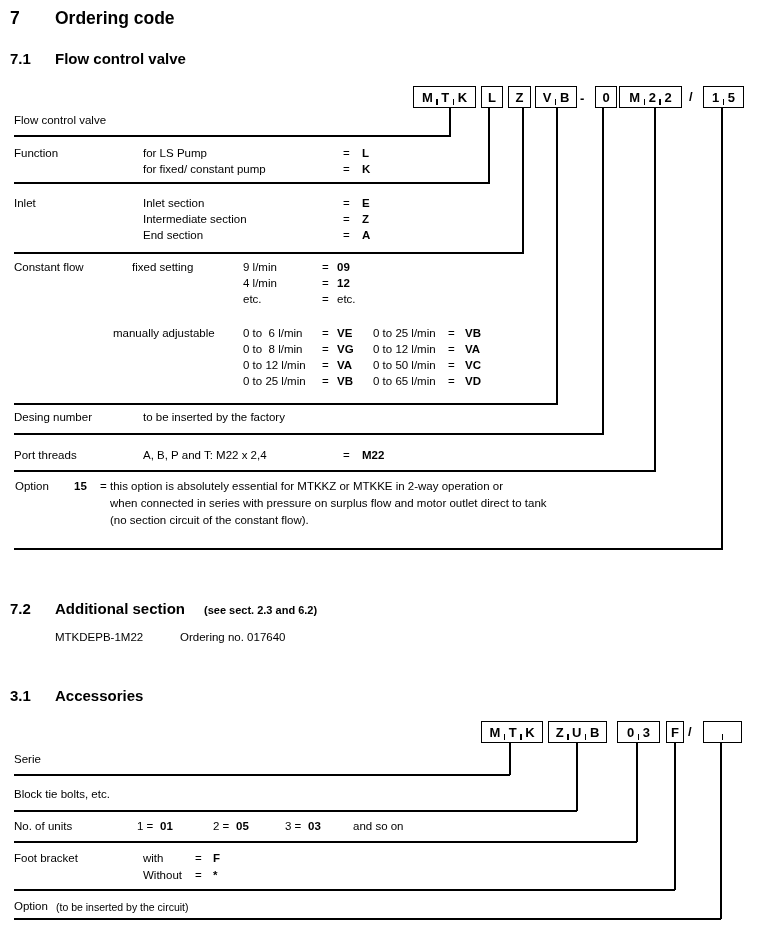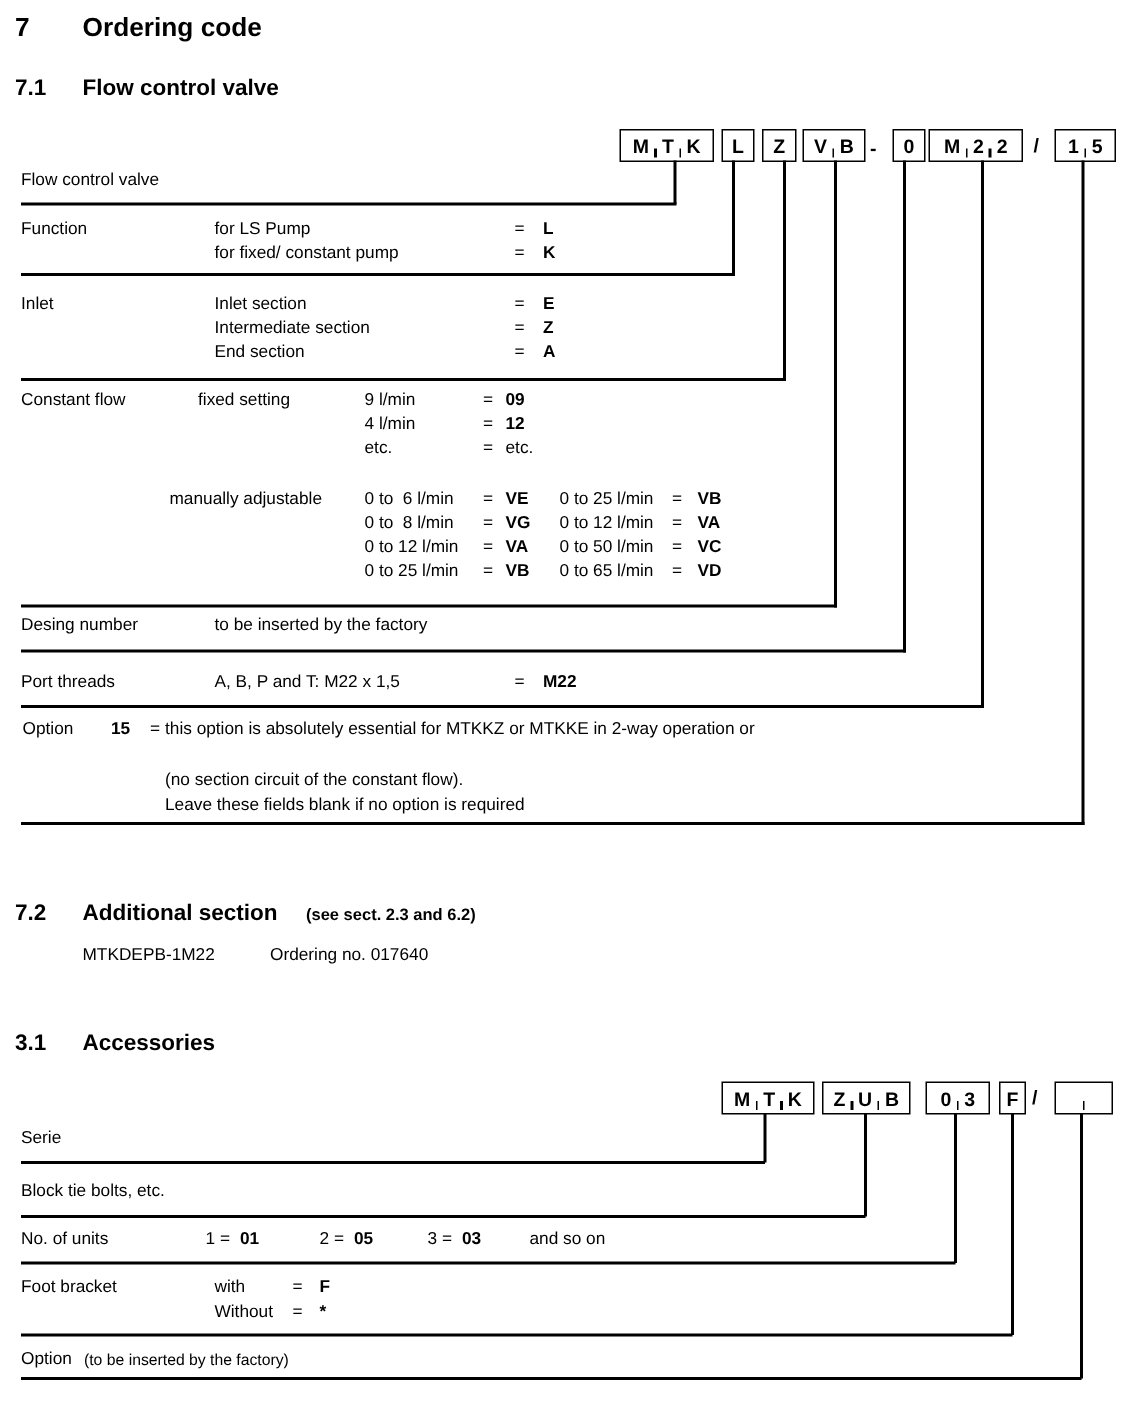--- a/index.html
+++ b/index.html
@@ -139,30 +139,30 @@
   <div class="abs" style="left:448px;top:359px">=</div>
   <div class="abs b" style="left:465px;top:359px">VC</div>
   <div class="abs" style="left:373px;top:375px">0 to 65 l/min</div>
   <div class="abs" style="left:448px;top:375px">=</div>
   <div class="abs b" style="left:465px;top:375px">VD</div>
 
   <div class="abs" style="left:14px;top:411px">Desing number</div>
   <div class="abs" style="left:143px;top:411px">to be inserted by the factory</div>
 
   <div class="abs" style="left:14px;top:449px">Port threads</div>
-  <div class="abs" style="left:143px;top:449px">A, B, P and T: M22 x 1,5</div>
+  <div class="abs" style="left:143px;top:449px">A, B, P and T: M22 x 2,4</div>
   <div class="abs" style="left:343px;top:449px">=</div>
   <div class="abs b" style="left:362px;top:449px">M22</div>
 
   <div class="abs" style="left:15px;top:480px">Option</div>
   <div class="abs b" style="left:74px;top:480px">15</div>
   <div class="abs" style="left:100px;top:480px">=</div>
   <div class="abs" style="left:110px;top:480px">this option is absolutely essential for MTKKZ or MTKKE in 2-way operation or</div>
+  <div class="abs" style="left:110px;top:497px">when connected in series with pressure on surplus flow and motor outlet direct to tank</div>
   <div class="abs" style="left:110px;top:514px">(no section circuit of the constant flow).</div>
-  <div class="abs" style="left:110px;top:531px">Leave these fields blank if no option is required</div>
 
   <div class="abs h2" style="left:10px;top:600px">7.2</div>
   <div class="abs h2" style="left:55px;top:600px">Additional section</div>
   <div class="abs note" style="left:204px;top:604px">(see sect. 2.3 and 6.2)</div>
   <div class="abs" style="left:55px;top:631px">MTKDEPB-1M22</div>
   <div class="abs" style="left:180px;top:631px">Ordering no. 017640</div>
 
   <div class="abs h2" style="left:10px;top:687px">3.1</div>
   <div class="abs h2" style="left:55px;top:687px">Accessories</div>
 
@@ -220,15 +220,15 @@
 
   <div class="abs" style="left:14px;top:852px">Foot bracket</div>
   <div class="abs" style="left:143px;top:852px">with</div>
   <div class="abs" style="left:195px;top:852px">=</div>
   <div class="abs b" style="left:213px;top:852px">F</div>
   <div class="abs" style="left:143px;top:869px">Without</div>
   <div class="abs" style="left:195px;top:869px">=</div>
   <div class="abs b" style="left:213px;top:869px">*</div>
 
   <div class="abs" style="left:14px;top:900px">Option</div>
-  <div class="abs small" style="left:56px;top:901px">(to be inserted by the factory)</div>
+  <div class="abs small" style="left:56px;top:901px">(to be inserted by the circuit)</div>
 
 </div>
 
 </body></html>

